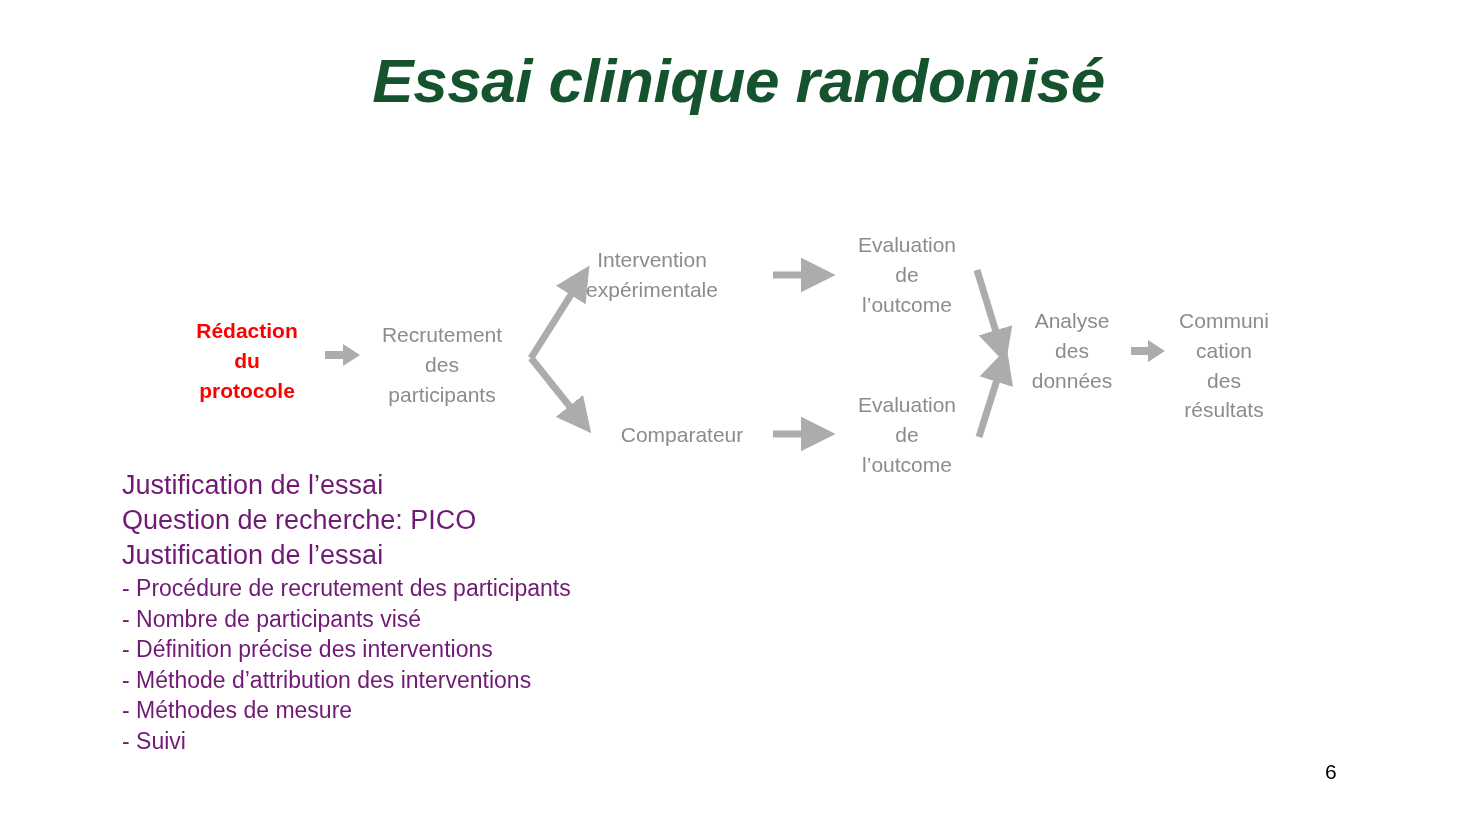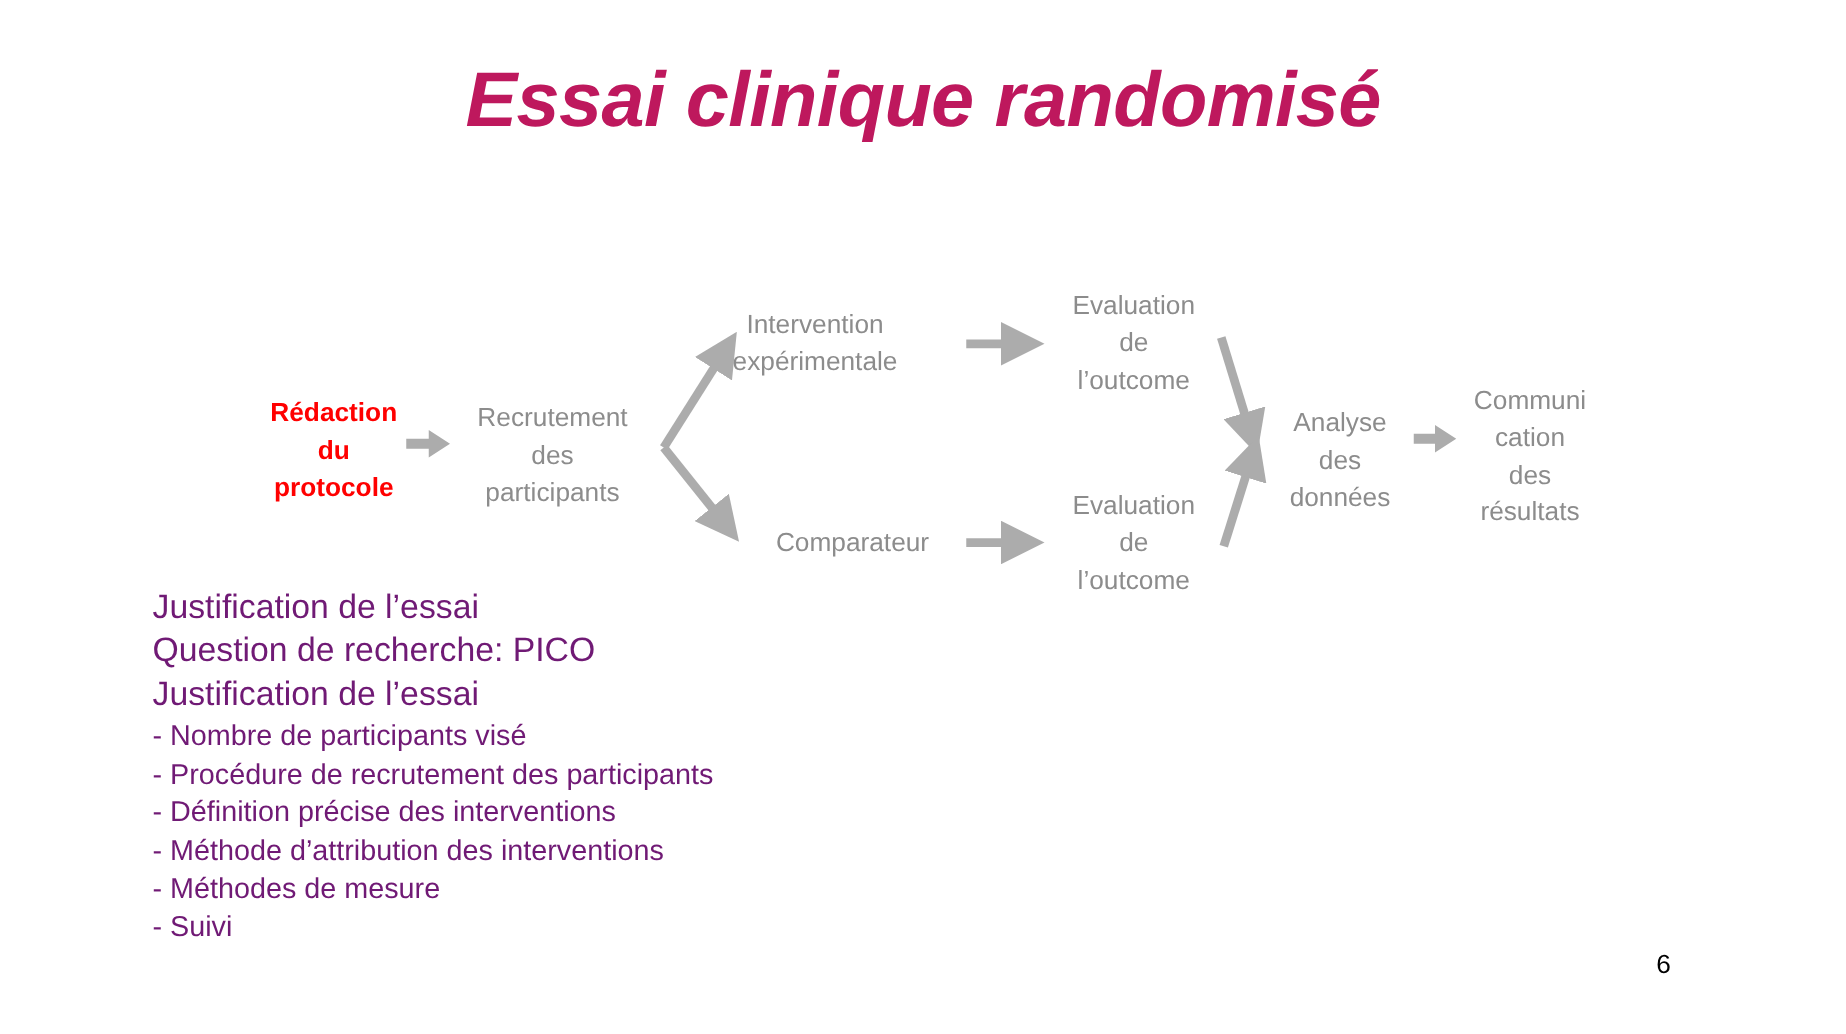--- a/index.html
+++ b/index.html
@@ -23,21 +23,21 @@
   #slide-title {
     position: absolute;
     left: 0;
     top: 48px;
     width: 1477px;
     text-align: center;
     font-size: 62px;
     line-height: 1.05;
     font-weight: bold;
     font-style: italic;
-    color: #be185d;
+    color: #14532d;
     letter-spacing: -0.5px;
     white-space: nowrap;
   }
 
   
   #flow {
     position: absolute;
     left: 0;
     top: 0;
     width: 1477px;
@@ -125,56 +125,56 @@
 
     <g>
       <path d="M979,437 L1001,367" stroke="#acacac" stroke-width="7" fill="none" marker-end="url(#head-straight)"></path>
     </g>
 
     <g>
       <path d="M1131,347 L1148,347 L1148,340 L1165,351 L1148,362 L1148,355 L1131,355 Z" fill="#acacac"></path>
     </g>
   </svg>
 
-  <div class="node red" style="left:192px; top:316px; width:150px;">Rédaction
+  <div class="node red" style="left:172px; top:316px; width:150px;">Rédaction
 du
 protocole</div>
 
   <div class="node" style="left:362px; top:320px; width:160px;">Recrutement
 des
 participants</div>
 
   <div class="node" style="left:562px; top:245px; width:180px;">Intervention
 expérimentale</div>
 
   <div class="node" style="left:592px; top:420px; width:180px;">Comparateur</div>
 
   <div class="node" style="left:828px; top:230px; width:158px;">Evaluation
 de
 l’outcome</div>
 
   <div class="node" style="left:828px; top:390px; width:158px;">Evaluation
 de
 l’outcome</div>
 
-  <div class="node" style="left:1012px; top:324px; width:120px;">Analyse
+  <div class="node" style="left:1012px; top:306px; width:120px;">Analyse
 des
 données</div>
 
   <div class="node" style="left:1160px; top:306px; width:128px;">Communi
 cation
 des
 résultats</div>
 
   <div id="body-text">
     <div class="line-big">Justification de l’essai</div>
     <div class="line-big">Question de recherche: PICO</div>
     <div class="line-big">Justification de l’essai</div>
+    <div class="line-small">- Procédure de recrutement des participants</div>
     <div class="line-small">- Nombre de participants visé</div>
-    <div class="line-small">- Procédure de recrutement des participants</div>
     <div class="line-small">- Définition précise des interventions</div>
     <div class="line-small">- Méthode d’attribution des interventions</div>
     <div class="line-small">- Méthodes de mesure</div>
     <div class="line-small">- Suivi</div>
   </div>
 
   <div id="page-number">6</div>
 
 </div>
 

